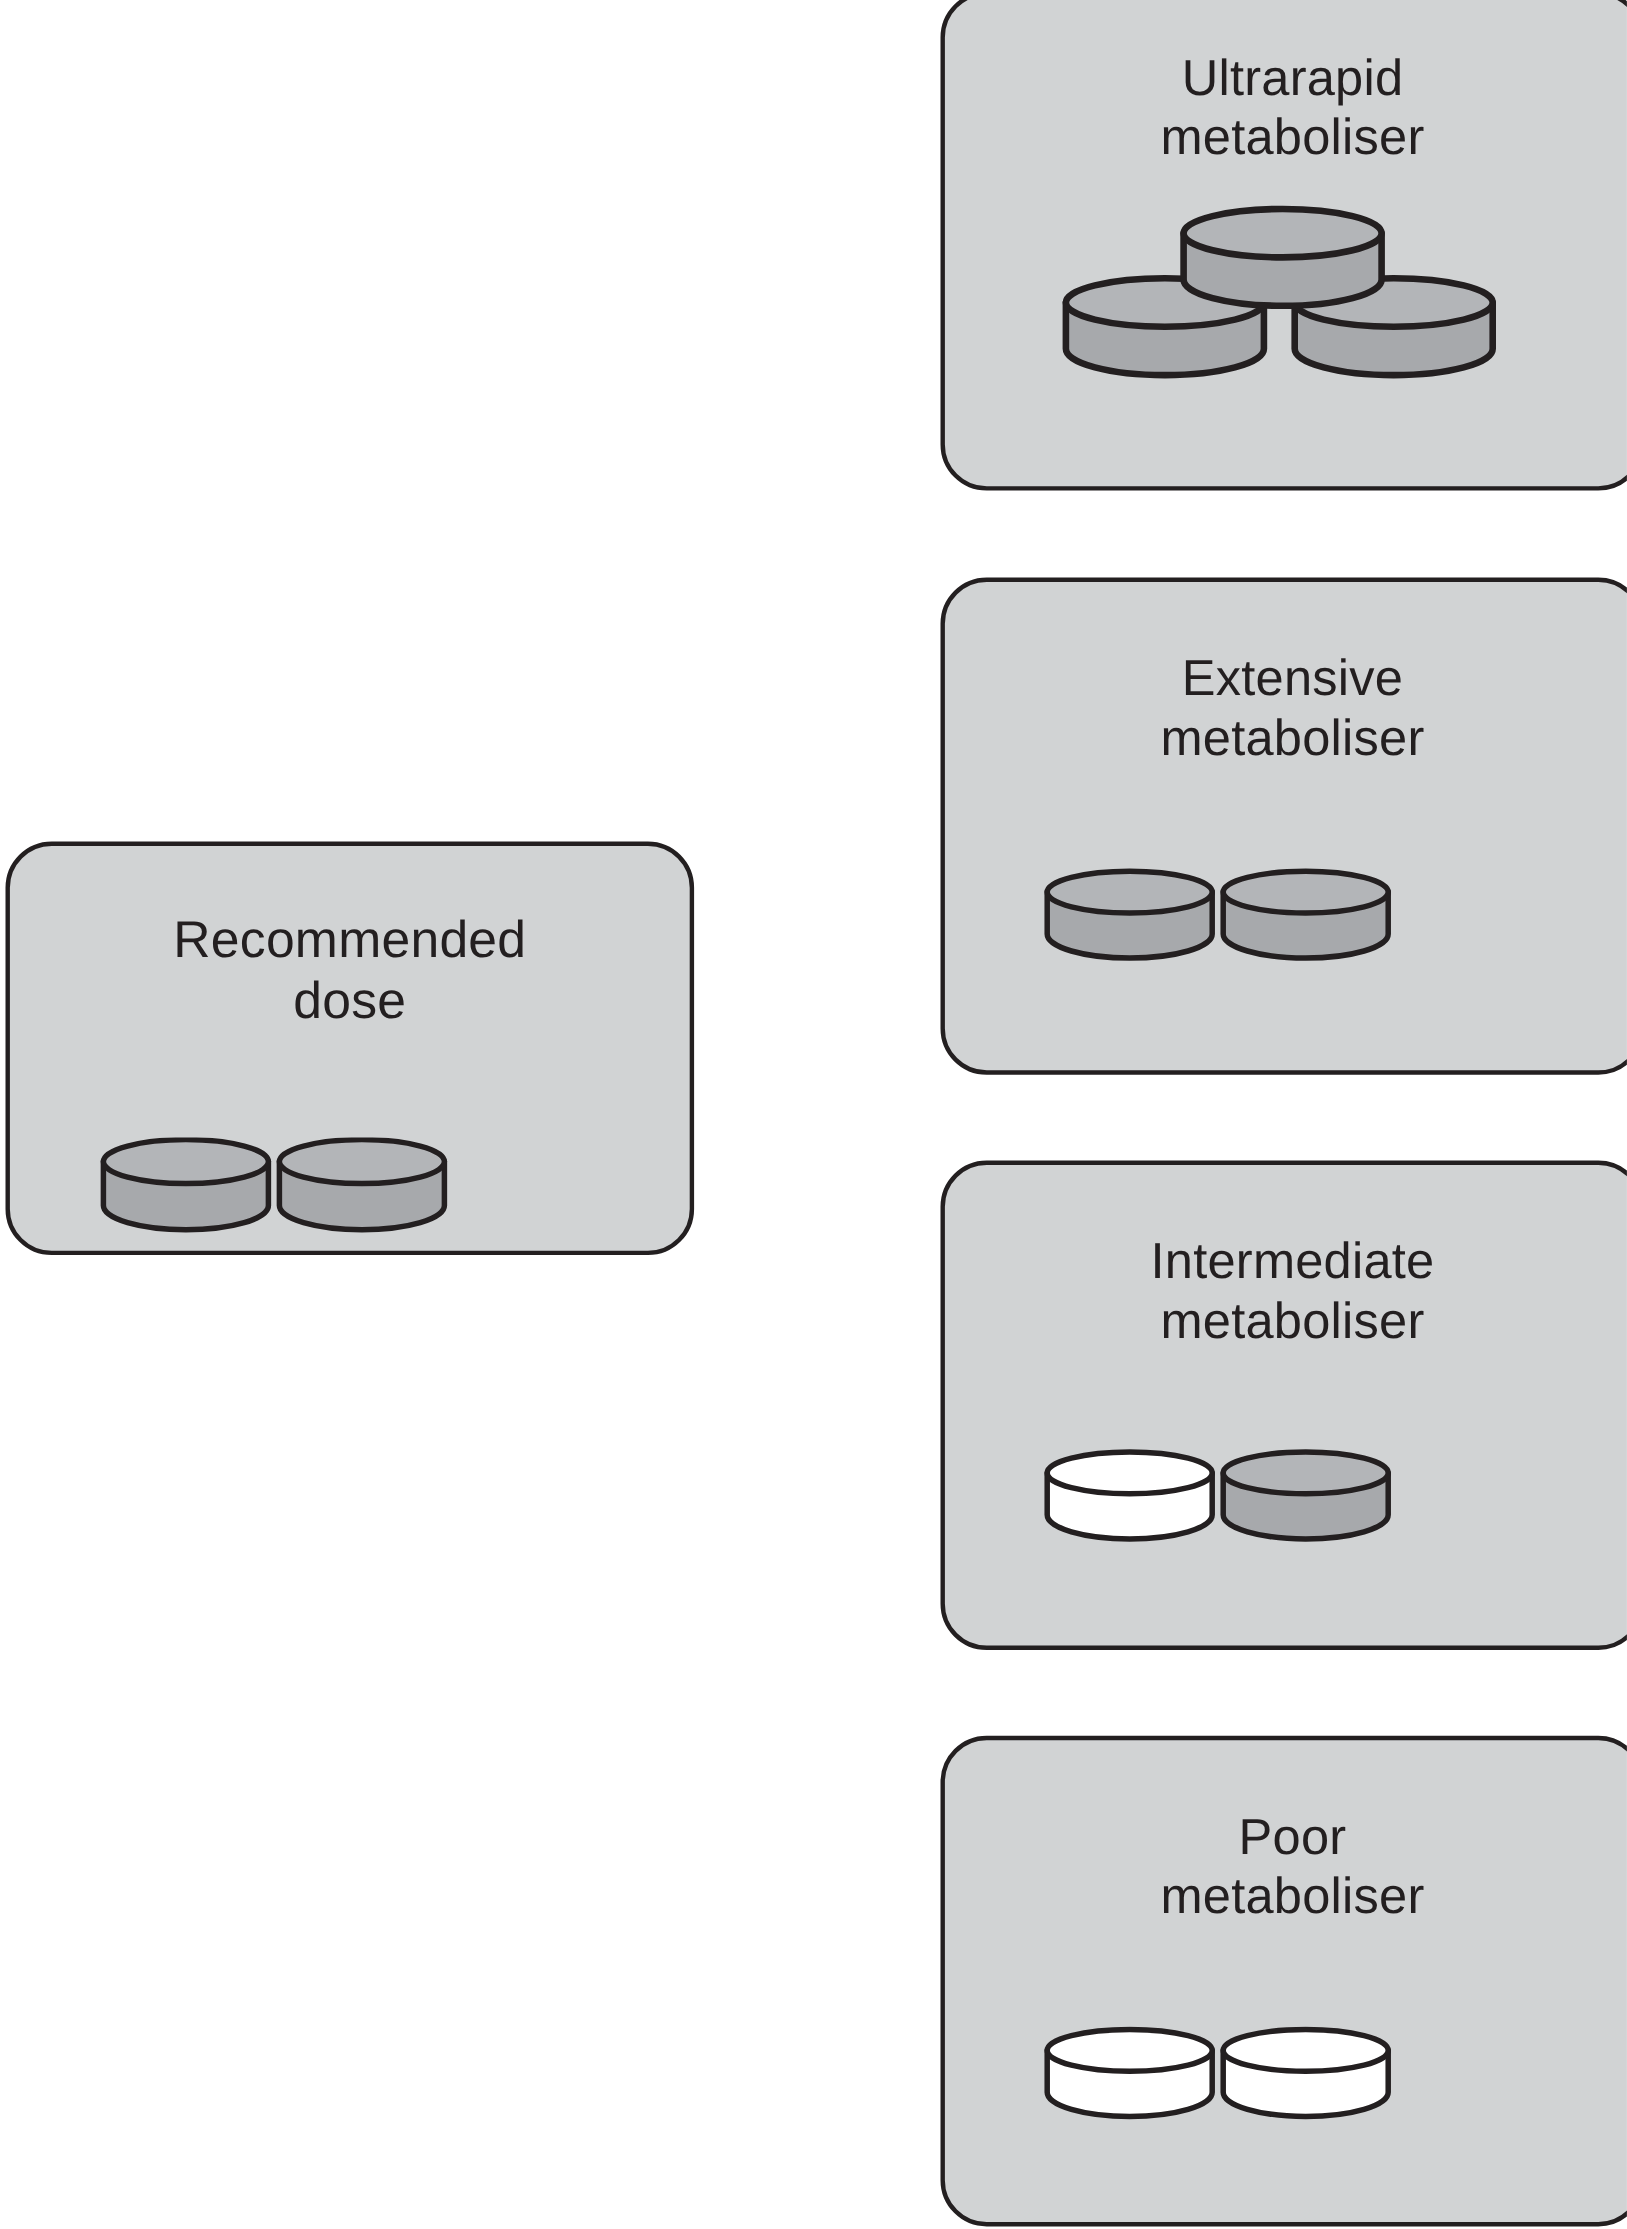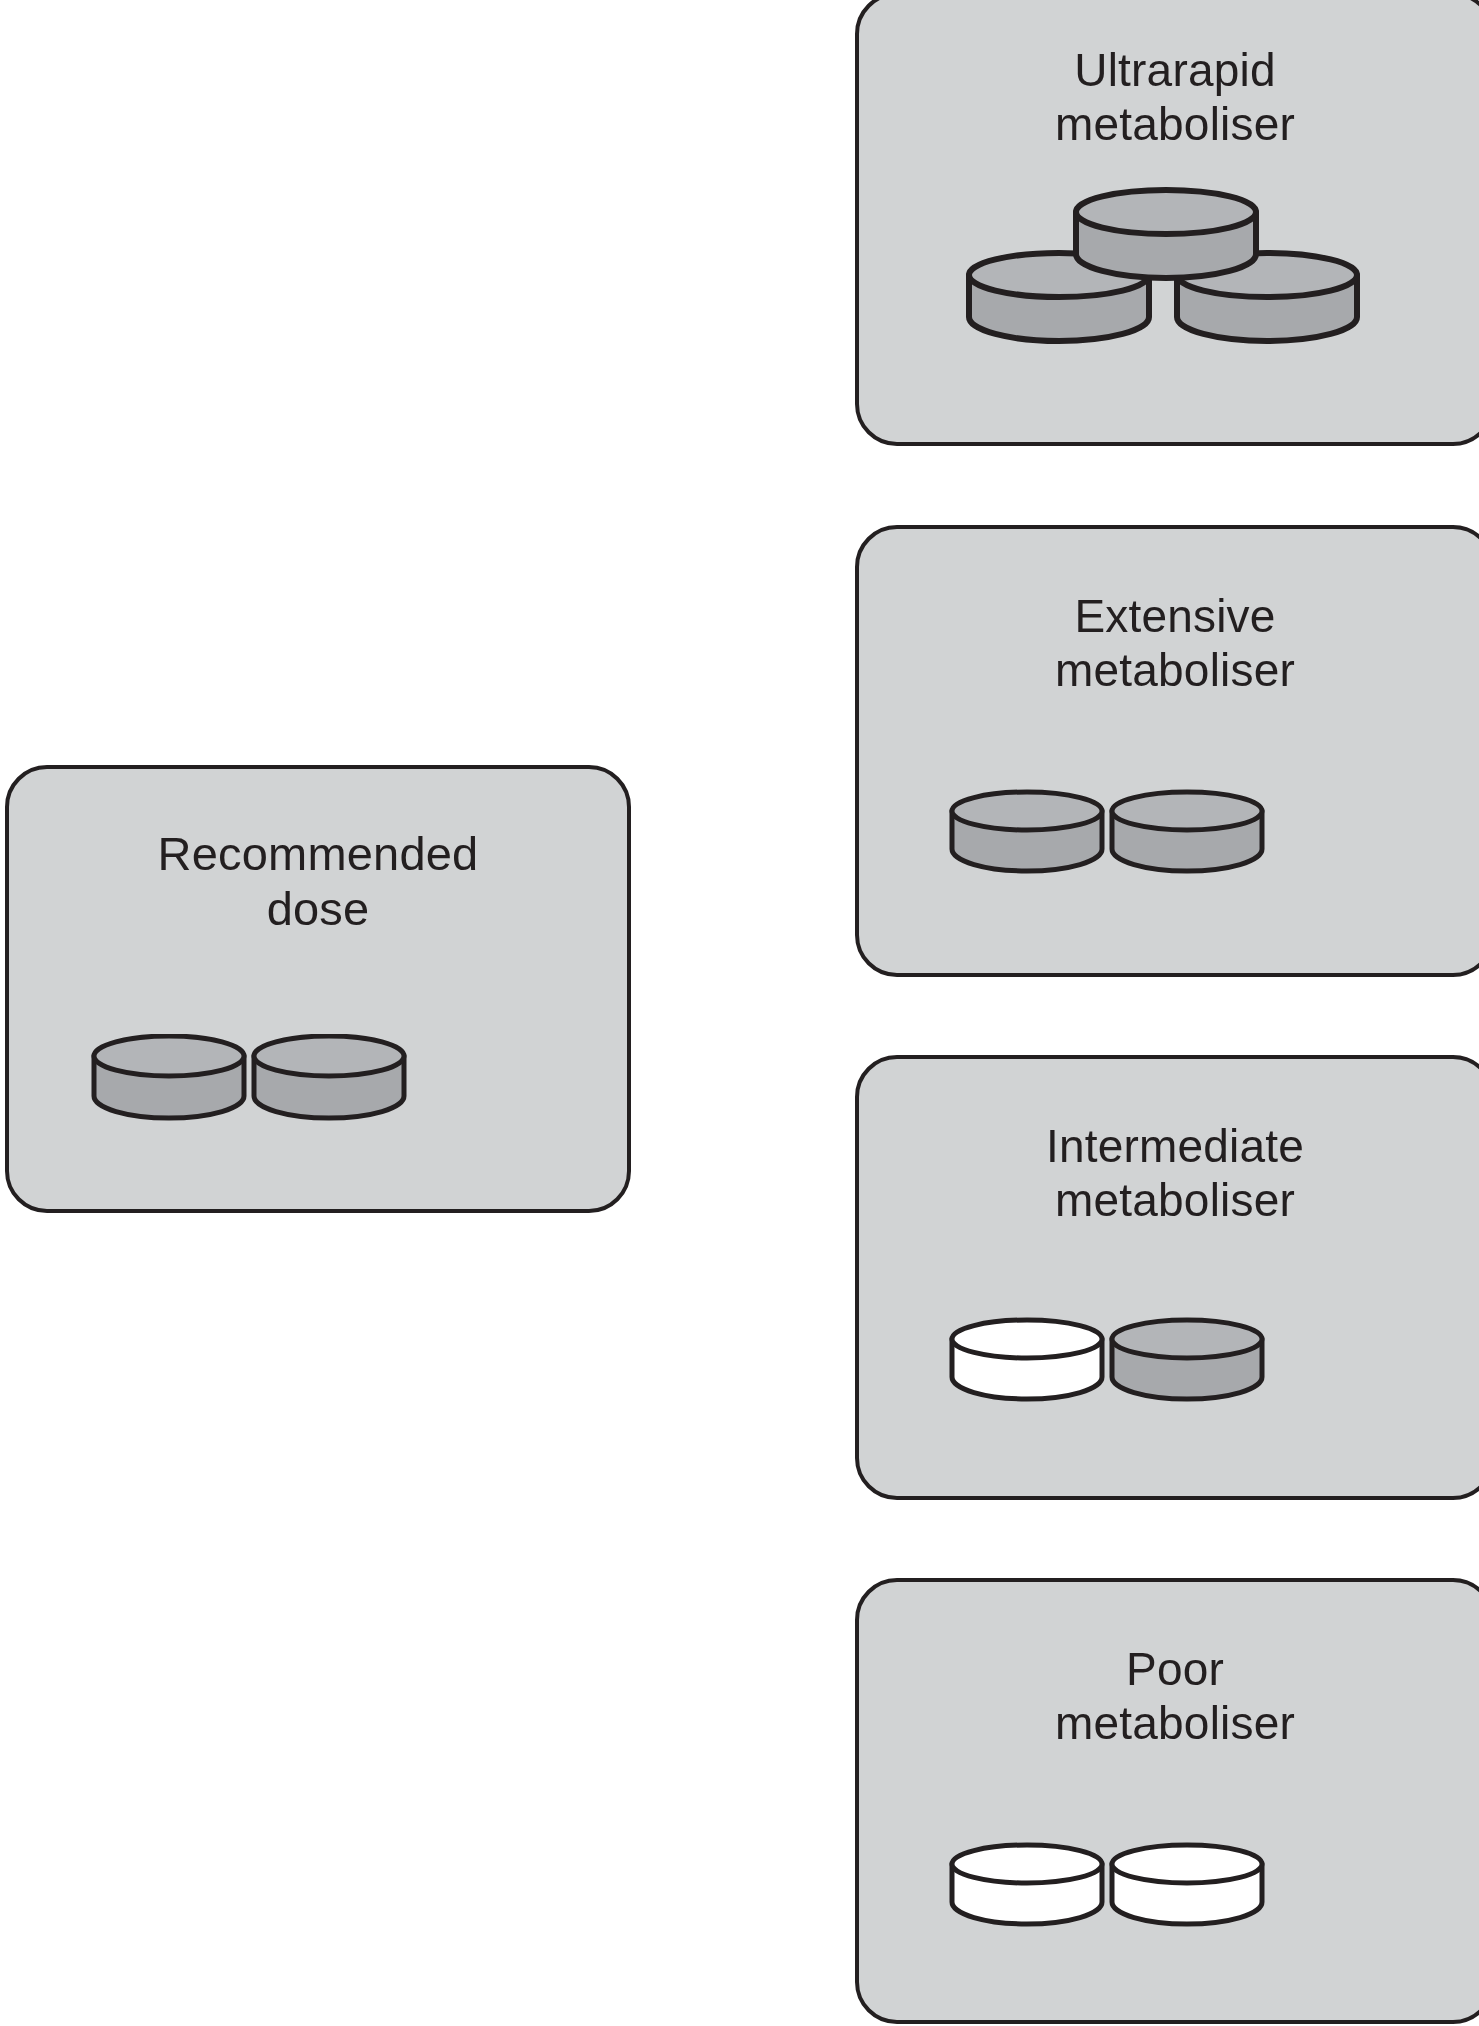--- a/index.html
+++ b/index.html
@@ -54,21 +54,21 @@
   }
   .pill svg { display: block; }
 
   
 
   
   #panel-recommended {
     left: 5px;
     top: 765px;
     width: 626px;
-    height: 448px;
+    height: 376px;
   }
   #panel-recommended .panel-label {
     top: 57px;
     font-size: 47px;
   }
   #panel-recommended .pill-tray { top: 255px; height: 120px; }
 
   
   #panel-ultrarapid {
     left: 855px;

